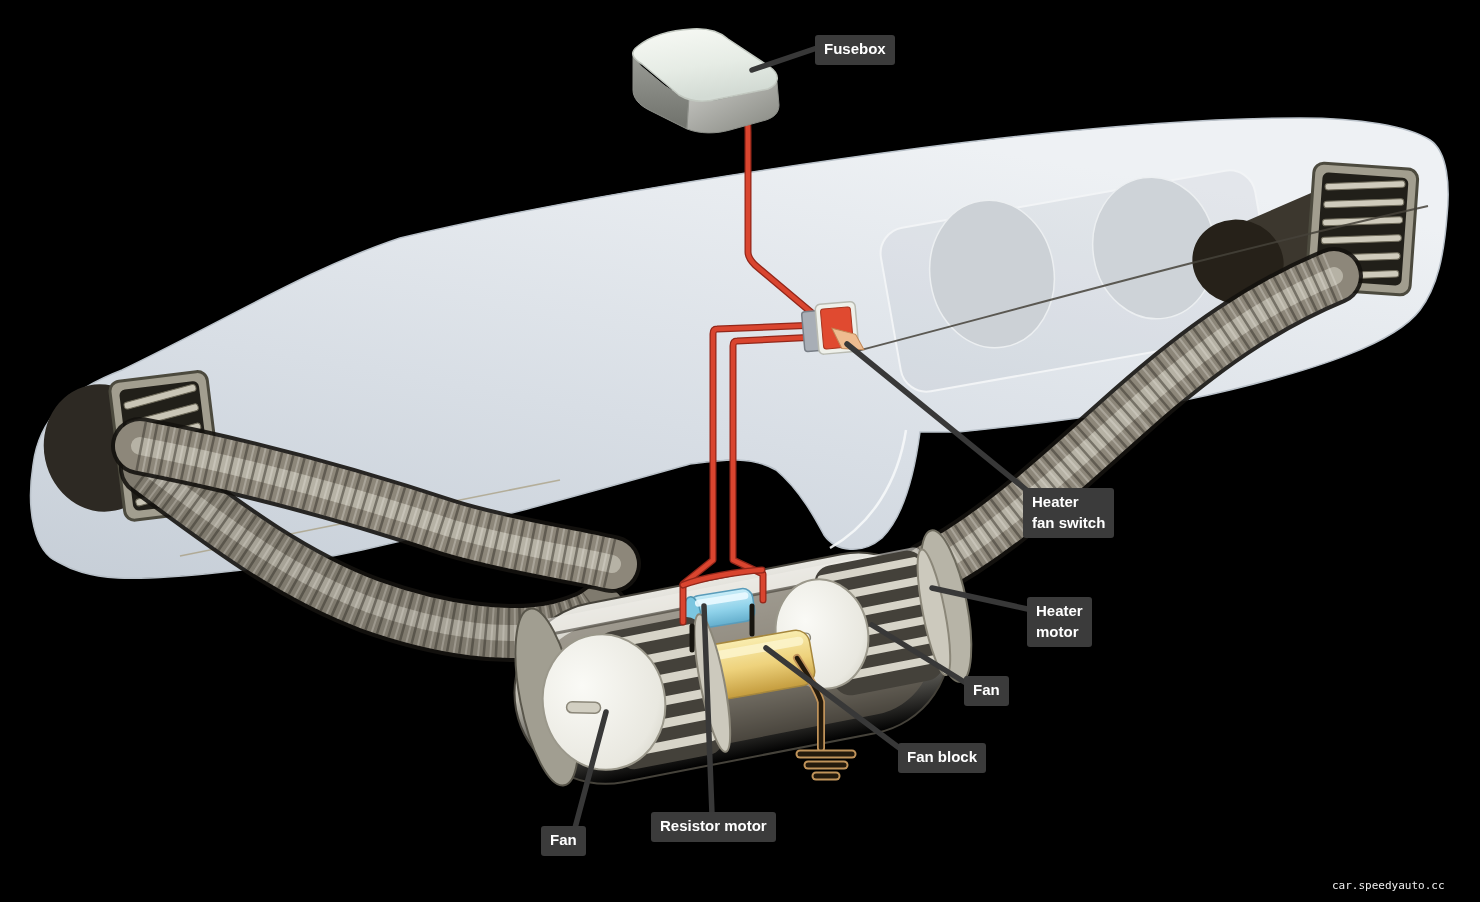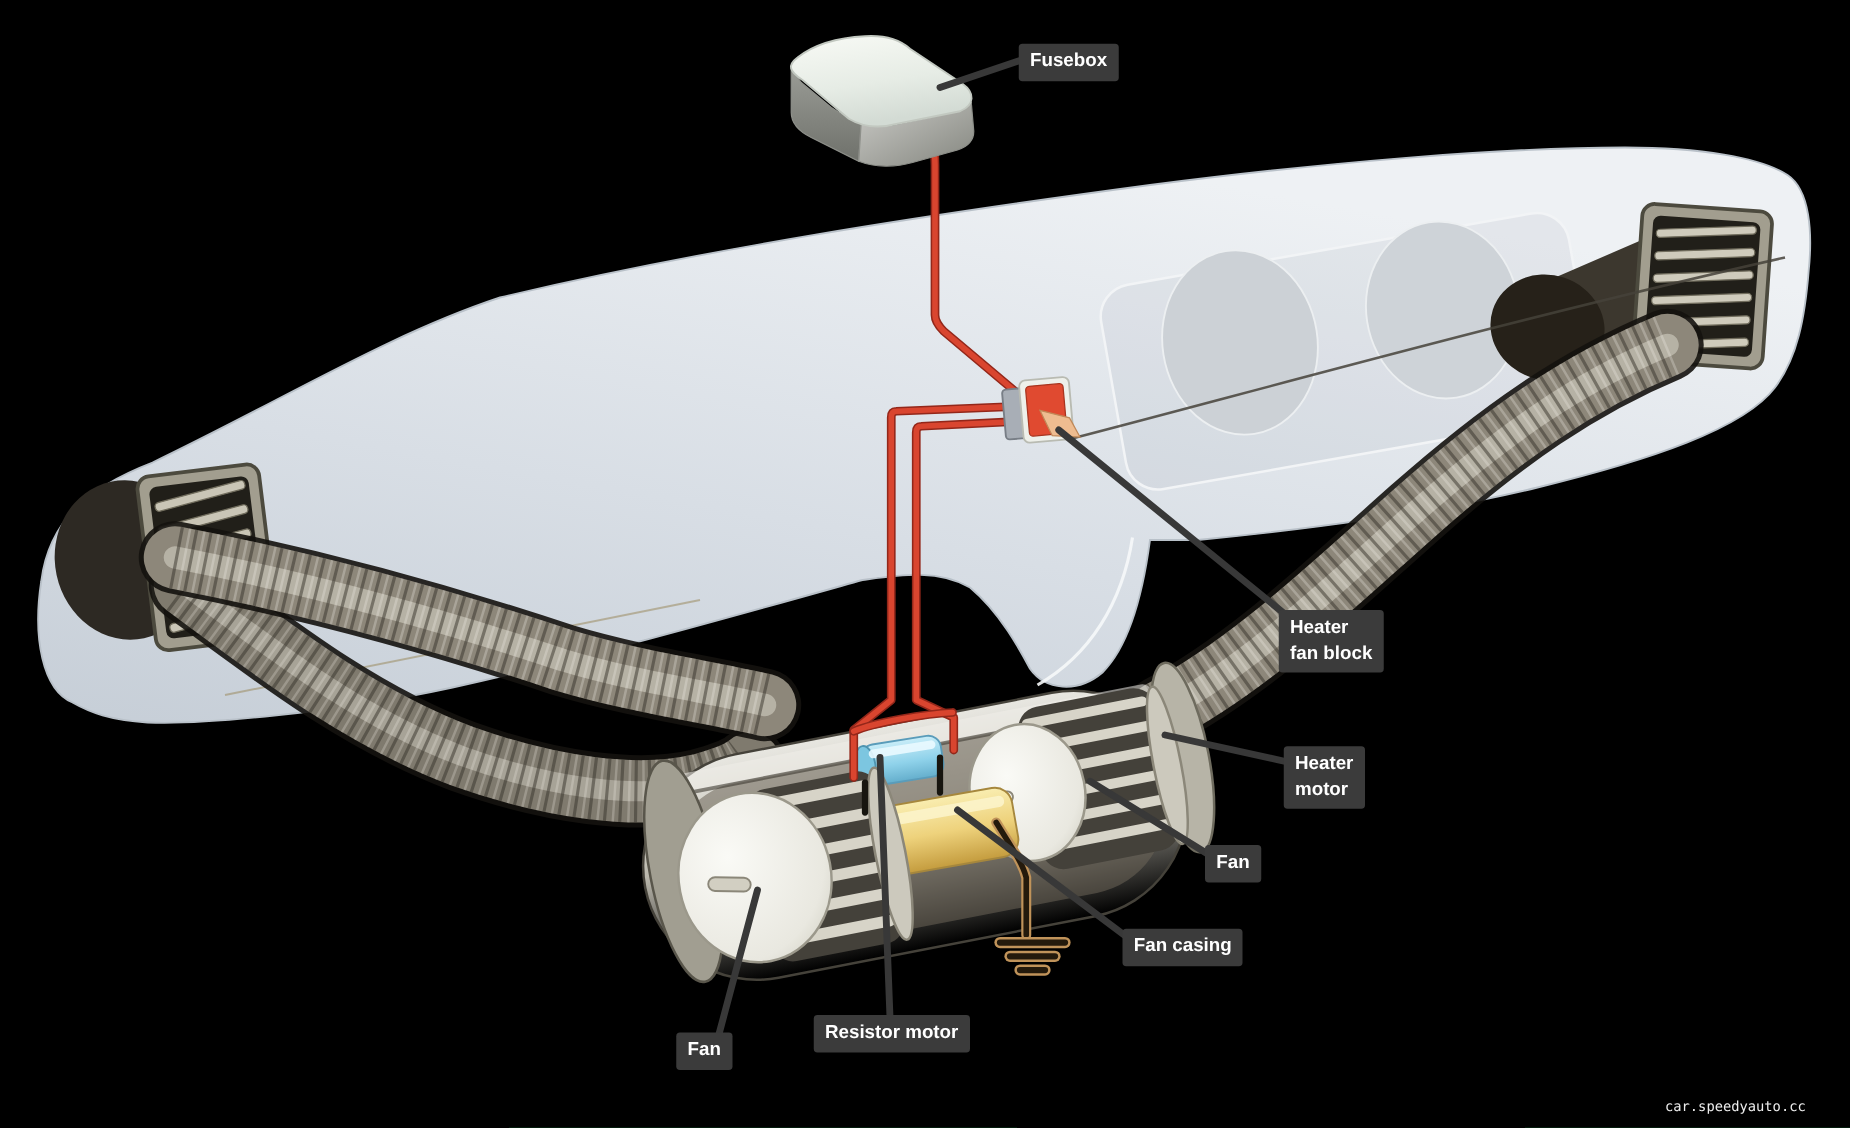--- a/index.html
+++ b/index.html
@@ -1,16 +1,16 @@
 <!DOCTYPE html>
 <html><head>
 <meta charset="utf-8">
 <style>
   html,body{margin:0;padding:0;background:#000;}
-  .scene{position:relative;width:1480px;height:902px;background:#15803d;overflow:hidden;
+  .scene{position:relative;width:1480px;height:902px;background:#be185d;overflow:hidden;
          font-family:"Liberation Sans",sans-serif;}
   .scene svg{position:absolute;left:0;top:0;}
   .callout{position:absolute;background:#3b3b3b;color:#ffffff;
            font:700 15px/1.38 "Liberation Sans",sans-serif;
            padding:4px 9px 5px;border-radius:3px;white-space:nowrap;z-index:5;}
   #cl-fusebox{left:815px;top:35px;}
   #cl-switch{left:1023px;top:488px;}
   #cl-casing{left:1027px;top:597px;}
   #cl-fan-right{left:964px;top:676px;}
   #cl-fan-motor{left:898px;top:743px;}
@@ -254,31 +254,31 @@
     <path d="M 704,606 L 712,814"></path>
     <path d="M 606,712 L 575,828"></path>
   </g>
 </svg>
 
 <div class="callout" id="cl-fusebox">
   <div>Fusebox</div>
 </div>
 <div class="callout" id="cl-switch">
   <div>Heater</div>
-  <div>fan block</div>
+  <div>fan switch</div>
 </div>
 <div class="callout" id="cl-casing">
   <div>Heater</div>
   <div>motor</div>
 </div>
 <div class="callout" id="cl-fan-right">
   <div>Fan</div>
 </div>
 <div class="callout" id="cl-fan-motor">
-  <div>Fan casing</div>
+  <div>Fan block</div>
 </div>
 <div class="callout" id="cl-resistor">
   <div>Resistor motor</div>
 </div>
 <div class="callout" id="cl-fan-left">
   <div>Fan</div>
 </div>
 
 <div class="watermark">car.speedyauto.cc</div>
 

